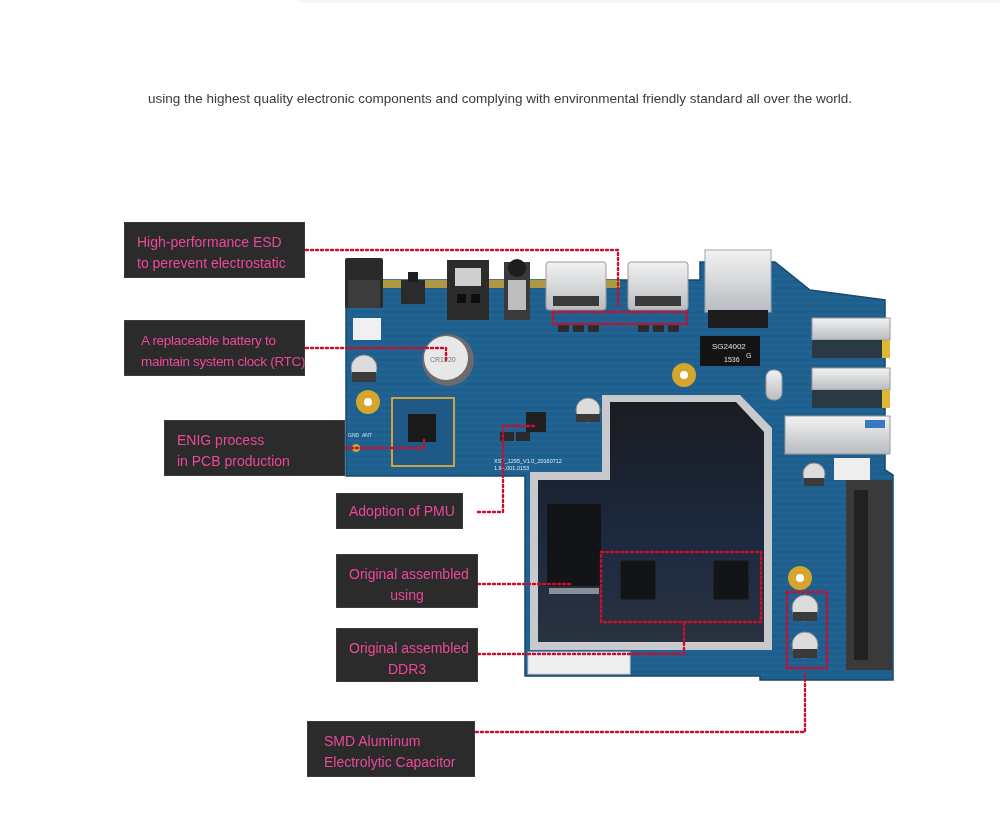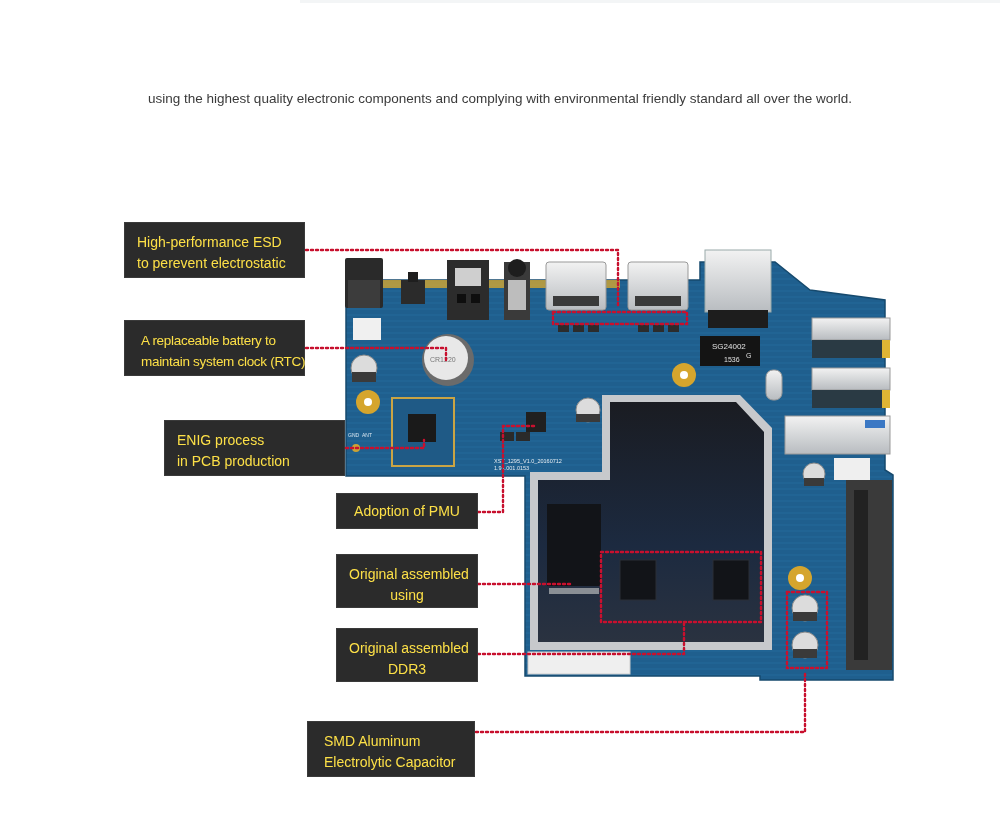--- a/index.html
+++ b/index.html
@@ -3,21 +3,21 @@
 <meta charset="utf-8">
 <style>
   html, body { margin: 0; padding: 0; background: #ffffff; }
   body { width: 1000px; height: 818px; position: relative; overflow: hidden;
          font-family: "Liberation Sans", sans-serif; }
   .top-strip { position: absolute; left: 300px; top: 0; width: 700px; height: 3px; background: #f3f5f6; }
   .intro { position: absolute; left: 0; top: 88px; width: 1000px; text-align: center;
            color: #3a3a3a; font-size: 13.5px; line-height: 21px; }
   .intro div { white-space: nowrap; }
 
-  .label { position: absolute; background: #2b2b2b; color: #fde047; font-size: 14px;
+  .label { position: absolute; background: #2b2b2b; color: #ec4899; font-size: 14px;
            line-height: 21px; box-sizing: border-box; padding: 9px 12px; border: 1px solid #3a3a3a; }
   .label.center { text-align: center; }
   .label div { white-space: nowrap; }
 
   svg.board { position: absolute; left: 0; top: 0; }
 </style>
 </head>
 <body>
 
 <div class="top-strip"></div>
@@ -211,21 +211,21 @@
   <div>to perevent electrostatic</div>
 </div>
 <div class="label" style="left:124px; top:320px; width:181px; height:56px; padding-left:16px; letter-spacing:-0.3px; font-size:13.5px;">
   <div>A replaceable battery to</div>
   <div>maintain system clock (RTC)</div>
 </div>
 <div class="label" style="left:124px; top:420px; width:181px; height:56px;margin-left:40px;">
   <div>ENIG process</div>
   <div>in PCB production</div>
 </div>
-<div class="label center" style="left:336px; top:493px; width:142px; height:36px; padding-top:7px;">
+<div class="label center" style="left:336px; top:493px; width:127px; height:36px; padding-top:7px;">
   <div>Adoption of PMU</div>
 </div>
 <div class="label center" style="left:336px; top:554px; width:142px; height:54px;">
   <div>Original assembled</div>
   <div>using</div>
 </div>
 <div class="label center" style="left:336px; top:628px; width:142px; height:54px;">
   <div>Original assembled</div>
   <div>DDR3</div>
 </div>

